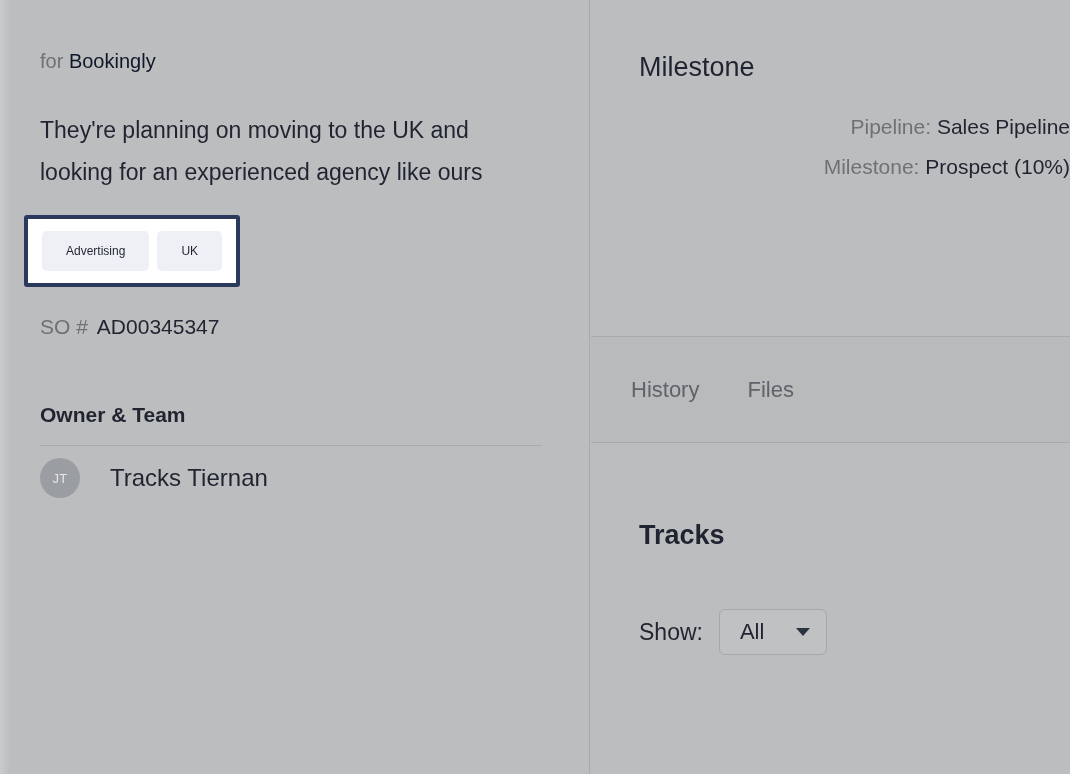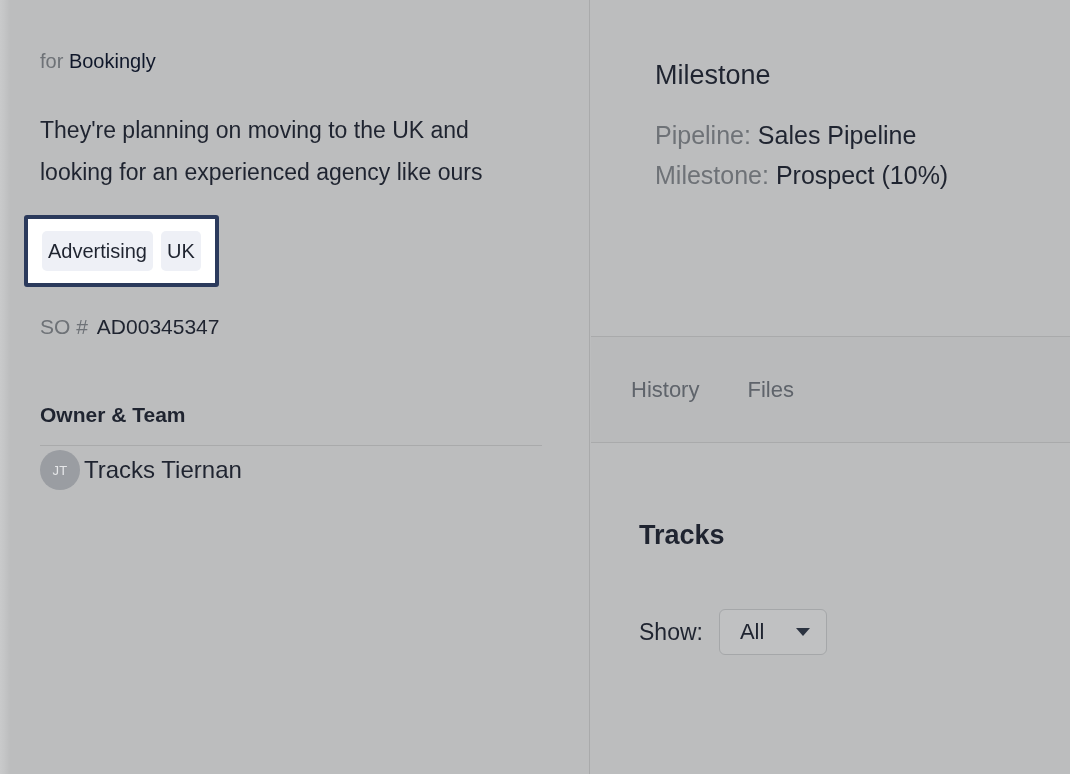--- a/index.html
+++ b/index.html
@@ -128,22 +128,22 @@
     box-sizing: border-box;
     border: 4px solid #2b3a5c;
     background: #ffffff;
     border-radius: 3px;
     padding: 12px 14px;
   }
   .tags-row { display: flex; gap: 8px; }
   .tag-pill {
     background: #eef0f6;
     border-radius: 5px;
-    padding: 7px 6px;
-    font-size: 20px;
+    padding: 7px 24px;
+    font-size: 12px;
     color: #1f2430;
     line-height: 26px;
   }
 
   .field-row {
     margin-top: 26px;
     font-size: 21px;
     color: #1f2430;
     line-height: 28px;
   }
@@ -160,54 +160,55 @@
     color: #1f2430;
   }
   .hr {
     margin-top: 18px;
     width: 502px;
     height: 1px;
     background: #a9aaab;
   }
 
   .person-row {
-    margin-top: 4px;
-    display: flex;
-    align-items: center;
-    gap: 4px;
+    margin-top: 12px;
+    display: flex;
+    align-items: center;
+    gap: 30px;
   }
   .avatar {
     width: 40px; height: 40px;
     border-radius: 50%;
     background: #9a9da2;
     color: #e6e7e9;
     font-size: 13px;
     display: flex;
     align-items: center;
     justify-content: center;
     letter-spacing: 0.4px;
   }
   .person-name {
     font-size: 24px;
     color: #1f2430;
   }
 
   
-  .ms-card { padding: 52px 0 0 64px; margin-top: 8px; }
+  .ms-card { padding: 52px 0 0 48px; }
   .ms-title {
     font-size: 27px;
     font-weight: normal;
     color: #1f2430;
     margin: 0;
   }
   .ms-line {
     margin-top: 24px;
-    font-size: 25px;
+    font-size: 21px;
     line-height: 40px;
     color: #1f2430;
+    text-align: right;
   }
   .ms-line .lbl { color: #6e7277; }
   .ms-line.second { margin-top: 0; }
 
   
   .tabstrip {
     position: absolute;
     left: 591px;
     top: 336px;
     width: 479px;

